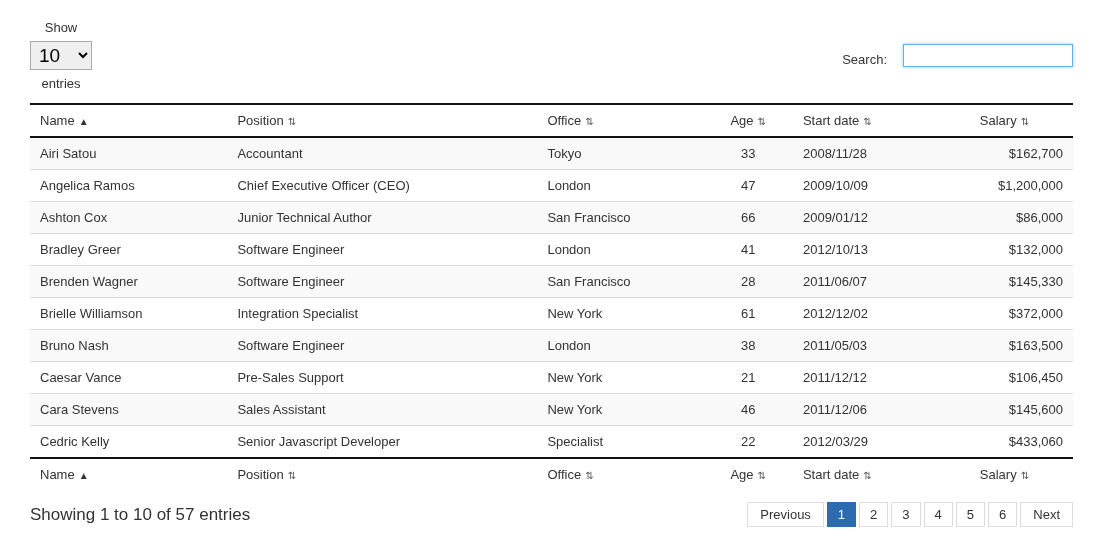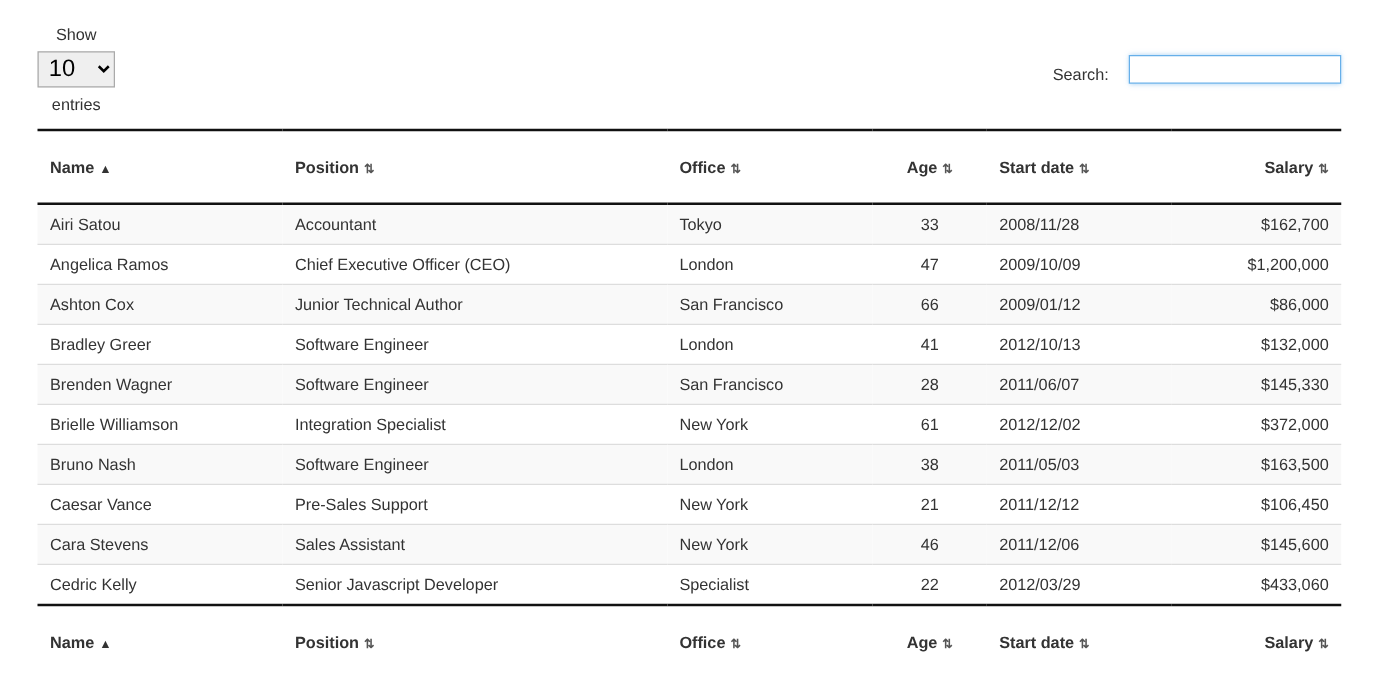--- a/index.html
+++ b/index.html
@@ -38,31 +38,31 @@
       font-size: 13px;
       width: 170px;
       outline: none;
       box-shadow: 0 0 4px rgba(102,175,233,0.6);
     }
     table {
       width: 100%;
       border-collapse: collapse;
     }
     thead tr th, tfoot tr th {
-      padding: 21px 10px;
+      padding: 8px 10px;
       text-align: left;
-      font-weight: bold;
+      font-weight: normal;
       border-top: 2px solid #111;
       border-bottom: 2px solid #111;
       white-space: nowrap;
       cursor: pointer;
       user-select: none;
     }
     thead tr th.right, tfoot tr th.right {
-      text-align: right;
+      text-align: center;
     }
     thead tr th.center, tfoot tr th.center {
       text-align: center;
     }
     .sort-icon {
       display: inline-block;
       margin-left: 4px;
       font-size: 10px;
       color: #555;
     }
@@ -243,13 +243,23 @@
         <th><span>Office</span><span class="sort-icon">⇅</span></th>
         <th class="center"><span>Age</span><span class="sort-icon">⇅</span></th>
         <th><span>Start date</span><span class="sort-icon">⇅</span></th>
         <th class="right"><span>Salary</span><span class="sort-icon">⇅</span></th>
       </tr>
   </tfoot>
 </table>
 
 <div class="bottom-controls">
   <span class="showing-text">Showing 1 to 10 of 57 entries</span>
+  <div class="pagination" id="pagination">
+      <button class="prev-next">Previous</button>
+      <button class="active">1</button>
+      <button>2</button>
+      <button>3</button>
+      <button>4</button>
+      <button>5</button>
+      <button>6</button>
+      <button class="prev-next">Next</button>
+    </div>
 </div>
 
 </body></html>

